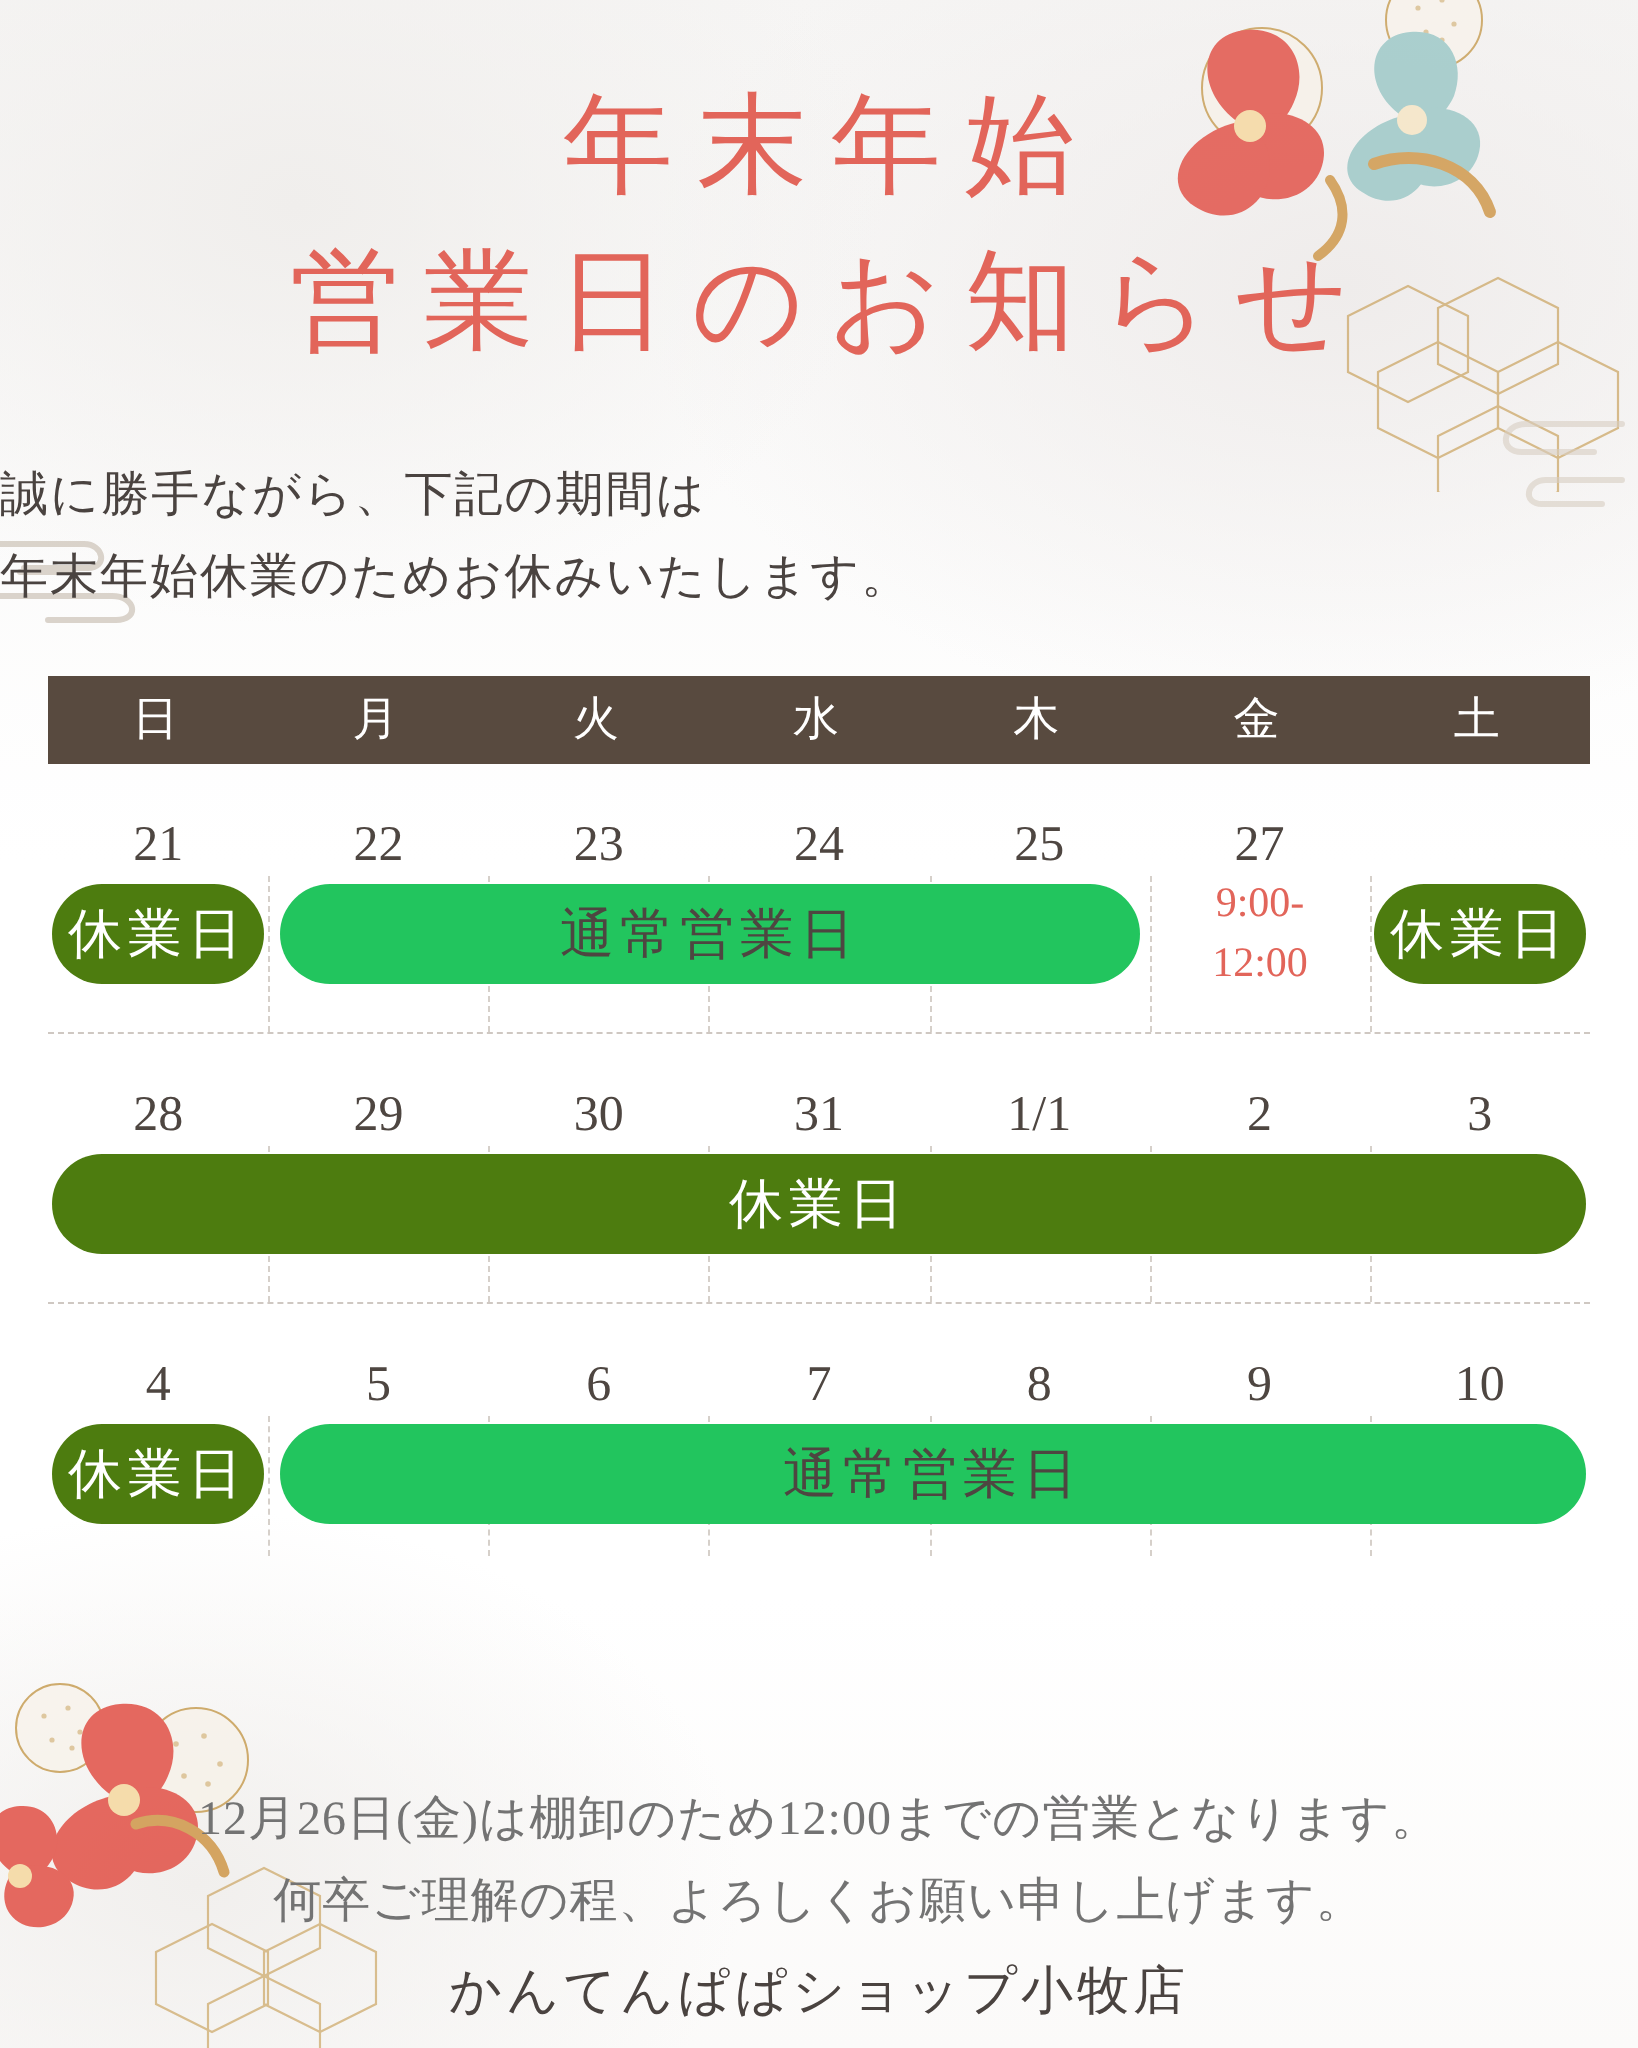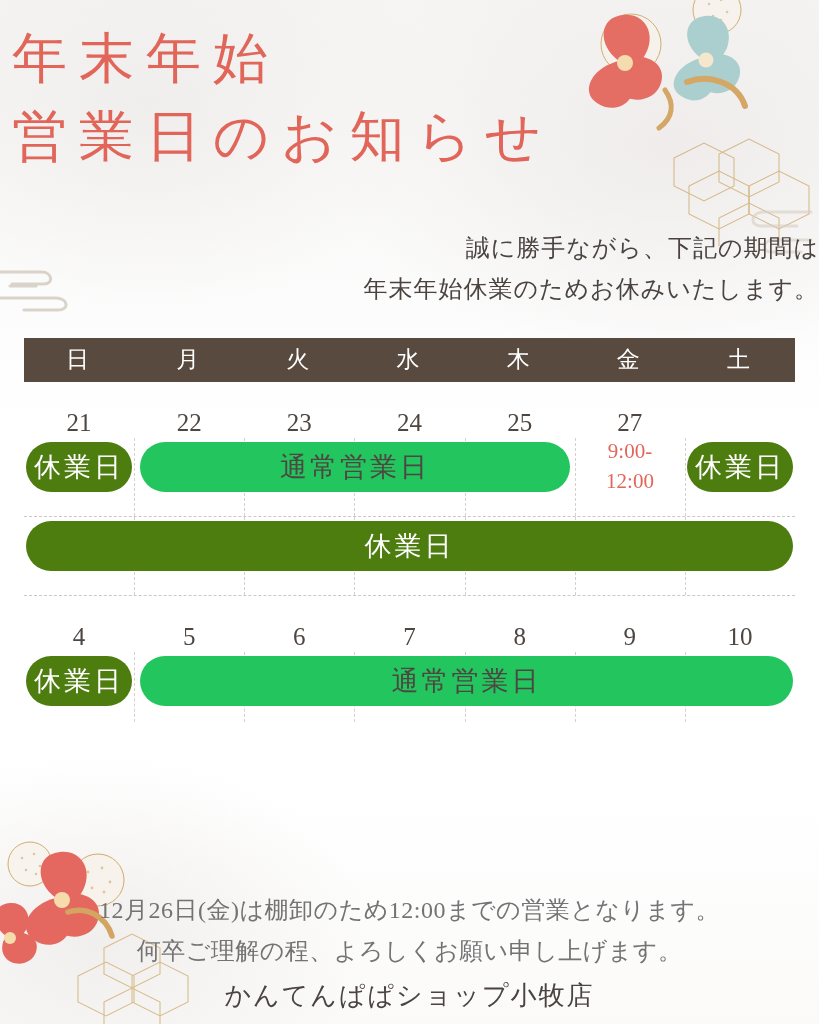--- a/index.html
+++ b/index.html
@@ -29,42 +29,41 @@
 
   
   .deco { position: absolute; z-index: 1; pointer-events: none; }
   .deco-tr { top: -14px; right: -10px; }
   .deco-bl { bottom: -6px; left: -14px; }
   .deco-cloud-l { top: 258px; left: -4px; }
   .deco-cloud-r { top: 196px; right: 6px; }
 
   
   .title-block {
-    position: absolute; top: 20px; left: 0; width: 819px;
-    text-align: left;
+    position: absolute; top: 34px; left: 0; width: 819px;
+    text-align: center;
     z-index: 4;
   }
   .title-line {
     font-family: "Liberation Serif", "DejaVu Serif", serif;
     color: #e2655a;
     font-size: 55px;
     letter-spacing: 12px;
     line-height: 1.42;
     font-weight: 400;
     text-indent: 12px;
   }
 
   .lead {
     position: absolute; top: 228px; left: 0; width: 819px;
-    text-align: right; z-index: 4;
+    text-align: left; z-index: 4;
     color: #4a4340;
     font-size: 24px;
     line-height: 1.72;
     letter-spacing: 1px;
-    padding-left: 28px;
   }
 
   
   .cal {
     position: absolute;
     top: 338px; left: 24px;
     width: 771px;
     z-index: 4;
   }
   .cal-head {
@@ -309,20 +308,29 @@
         <div class="pill pill-dark" style="left:663px; width:106px; top:4px;">休業日</div>
         <div class="time-cell" style="left:551px; width:110px; top:-2px;">
           <div>9:00-</div>
           <div>12:00</div>
         </div>
       </div>
       <div class="week-sep"></div>
     </div>
 
     <div class="week">
+      <div class="daynums">
+        <div>28</div>
+        <div>29</div>
+        <div>30</div>
+        <div>31</div>
+        <div>1/1</div>
+        <div>2</div>
+        <div>3</div>
+      </div>
       <div class="band-area">
         <div class="vlines">
           <span></span>
             <span></span>
             <span></span>
             <span></span>
             <span></span>
             <span></span>
             <span></span>
         </div>

